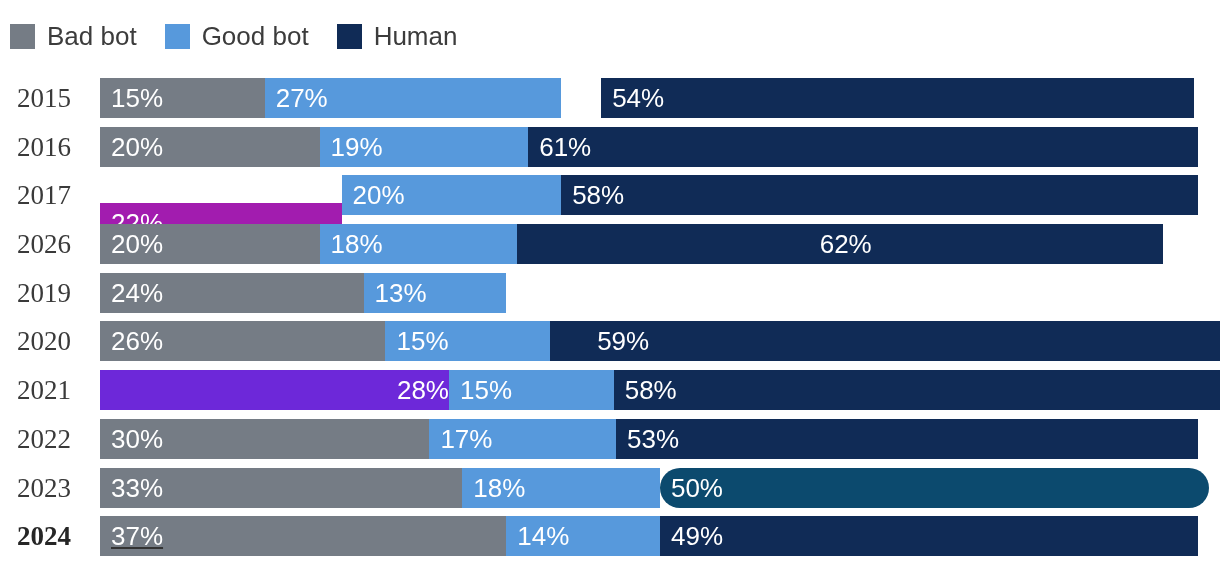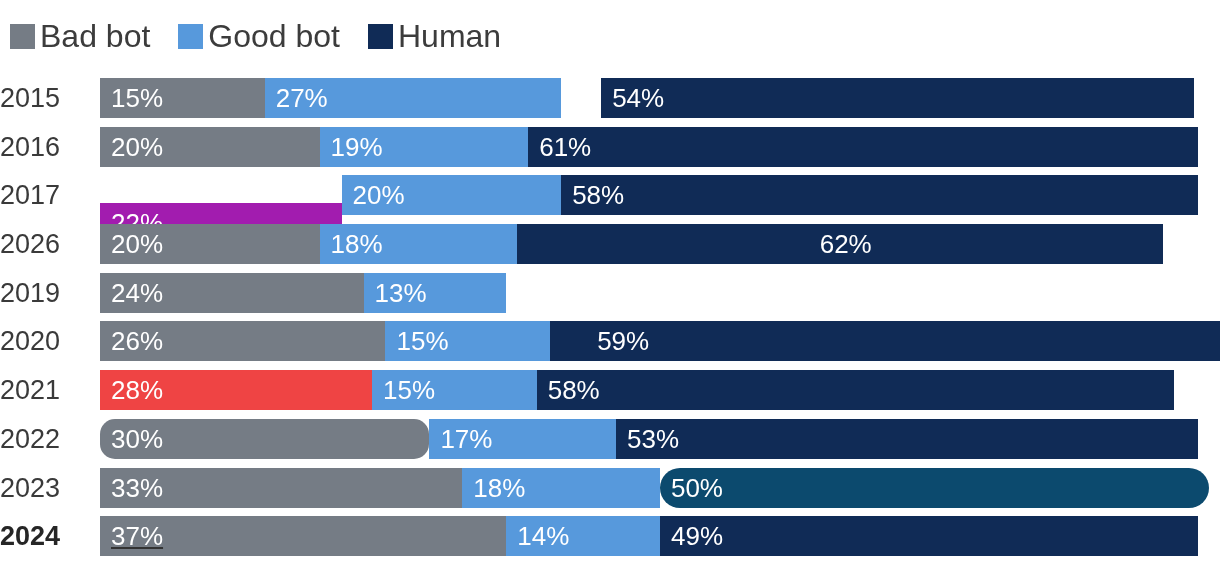--- a/index.html
+++ b/index.html
@@ -34,22 +34,22 @@
     align-items: center;
     margin-right: 28px;
   }
   .legend-swatch {
     width: 25px;
     height: 25px;
     display: block;
     flex: 0 0 auto;
   }
   .legend-label {
-    margin-left: 5px;
-    font-size: 32px;
+    margin-left: 12px;
+    font-size: 26px;
     line-height: 27px;
     color: #3c3c3c;
     white-space: nowrap;
     font-weight: 400;
   }
 
   
   .plot {
     position: absolute;
     left: 0;
@@ -62,25 +62,26 @@
     height: 48.7px;
     width: 1220px;
   }
   .year-label {
     position: absolute;
     left: 0;
     top: 0;
     width: 88px;
     height: 40px;
     line-height: 40px;
-    text-align: left;
+    text-align: center;
     font-size: 27px;
     color: #3a3a3a;
     font-weight: 400;
     white-space: nowrap;
+    font-family: Liberation Serif, serif;
   }
   .row.is-current .year-label {
     font-weight: bold;
     color: #262626;
   }
   .bar {
     position: absolute;
     left: 100px;
     top: 0;
     height: 40px;
@@ -202,35 +203,35 @@
             <span class="seg-label">15%</span>
           </div>
           <div class="seg" title="Human 59%" style="width: 774px; background: rgb(16, 43, 86); padding-left: 36px;">
             <span class="seg-label">59%</span>
           </div>
         </div>
       </div>
       <div class="row">
         <div class="year-label">2021</div>
         <div class="bar">
-          <div class="seg" title="Bad bot 28%" style="width: 272px; background: #ef4444;">
+          <div class="seg" title="Bad bot 28%" style="width: 349px; background: #6d28d9; justify-content: flex-end;">
             <span class="seg-label">28%</span>
           </div>
           <div class="seg" title="Good bot 15%" style="width: 164.7px; background: rgb(87, 153, 220);">
             <span class="seg-label">15%</span>
           </div>
           <div class="seg" title="Human 58%" style="width: 636.84px; background: rgb(16, 43, 86);">
             <span class="seg-label">58%</span>
           </div>
         </div>
       </div>
       <div class="row">
         <div class="year-label">2022</div>
         <div class="bar">
-          <div class="seg" title="Bad bot 30%" style="width: 329.4px; background: rgb(117, 124, 133); border-radius: 15px;">
+          <div class="seg" title="Bad bot 30%" style="width: 329.4px; background: rgb(117, 124, 133);">
             <span class="seg-label">30%</span>
           </div>
           <div class="seg" title="Good bot 17%" style="width: 186.66px; background: rgb(87, 153, 220);">
             <span class="seg-label">17%</span>
           </div>
           <div class="seg" title="Human 53%" style="width: 581.94px; background: rgb(16, 43, 86);">
             <span class="seg-label">53%</span>
           </div>
         </div>
       </div>

